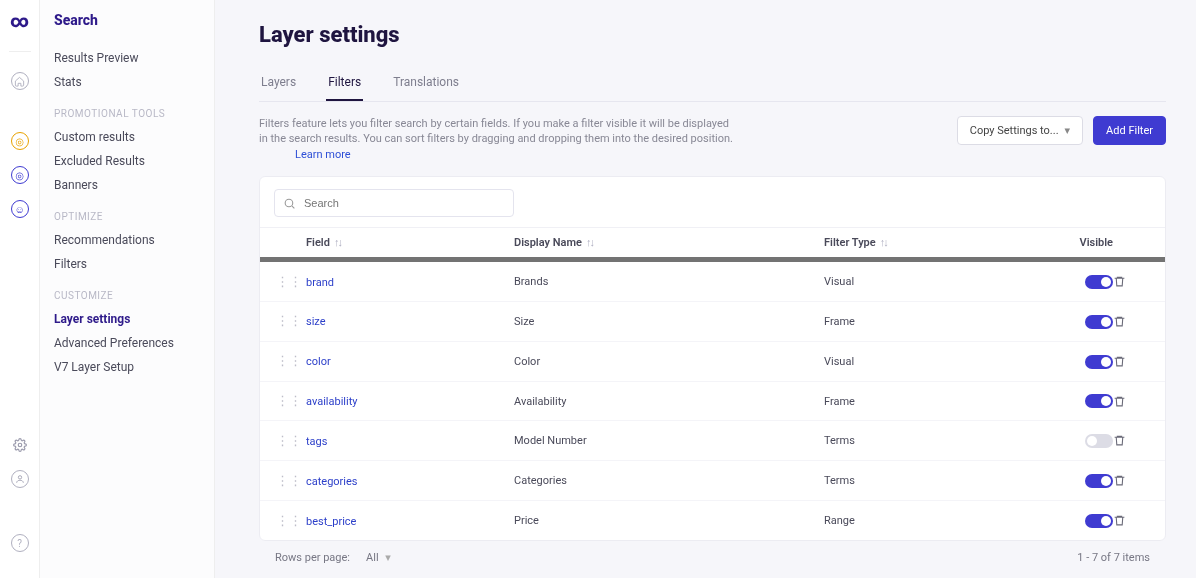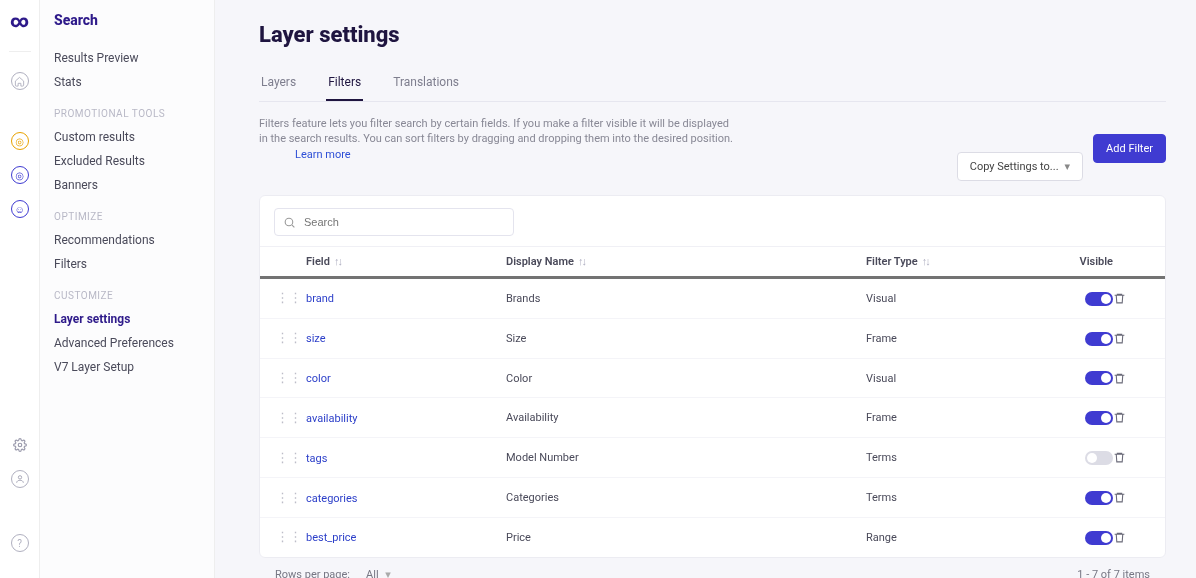--- a/index.html
+++ b/index.html
@@ -19,30 +19,30 @@
   .main { flex:1; padding:22px 30px 16px 44px; overflow:auto; }
   .page-title { font-size:22px; font-weight:800; color:#1f1540; margin:0 0 20px 0; }
   .tabs { display:flex; gap:28px; border-bottom:1px solid #e6e6ef; margin-bottom:14px; }
   .tab { font-size:12px; color:#7e7e8e; padding:8px 2px 10px 2px; cursor:pointer; border-bottom:2px solid transparent; }
   .tab.active { color:#1f1540; font-weight:400; border-bottom-color:#1f1540;text-align:right; }
   .desc-row { display:flex; align-items:flex-start; justify-content:space-between; gap:24px; margin-bottom:14px; }
   .desc { font-size:11px; color:#888895; max-width:480px; line-height:1.4; }
   .desc a { color:#2e4fd6; text-decoration:none;padding-left:36px; }
   .actions { display:flex; align-items:center; gap:10px; }
   .btn { border-radius:4px; font-size:11px; padding:7px 12px; cursor:pointer; display:inline-flex; align-items:center; gap:6px; }
-  .btn.outline { background:#fff; border:1px solid #dcdce5; color:#444;margin-top:36px; }
+  .btn.outline { background:#fff; border:1px solid #dcdce5; color:#444; }
   .btn.primary { background:#3f3bd1; border:1px solid #3f3bd1; color:#fff; }
   .content-card { background:#fff; border:1px solid #ececf2; border-radius:6px; }
   .search-wrap { padding:12px 14px 10px 14px; }
   .search-box { display:flex; align-items:center; gap:6px; width:240px; border:1px solid #e4e4ee; border-radius:4px; padding:6px 8px; color:#999; }
   .search-box input { border:none; outline:none; font-size:11px; flex:1; background:transparent; }
-  .table-head { display:flex; align-items:center; padding:8px 16px; border-top:1px solid #f0f0f5; border-bottom:3px solid #737373; font-size:11px; color:#4a4a5a; font-weight:600; }
+  .table-head { display:flex; align-items:center; padding:8px 16px; border-top:1px solid #f0f0f5; border-bottom:5px solid #737373; font-size:11px; color:#4a4a5a; font-weight:600; }
   .col-drag { width:30px; }
   .col-field { width:200px; }
-  .col-display { width:360px; }
+  .col-display { width:310px;margin-left:8px; }
   .col-type { flex:1; }
   .col-visible { width:60px; text-align:right; }
   .col-del { width:36px; text-align:center; }
   .sort { color:#b0b0c2; margin-left:4px; font-weight:400; letter-spacing:-2px; }
   .row { display:flex; align-items:center; padding:12px 16px; border-bottom:1px solid #f4f4f8; }
   .row:last-child { border-bottom:none; }
   .drag { color:#bdbdc8; cursor:grab; font-size:13px; line-height:1; }
   .fieldlink { color:#2c3fc9; font-size:11px; cursor:pointer; }
   .cellt { font-size:11px; color:#4a4a5a; }
   .toggle { width:28px; height:14px; border-radius:8px; background:#3f3bd1; position:relative; display:inline-block; cursor:pointer; vertical-align:middle; }

